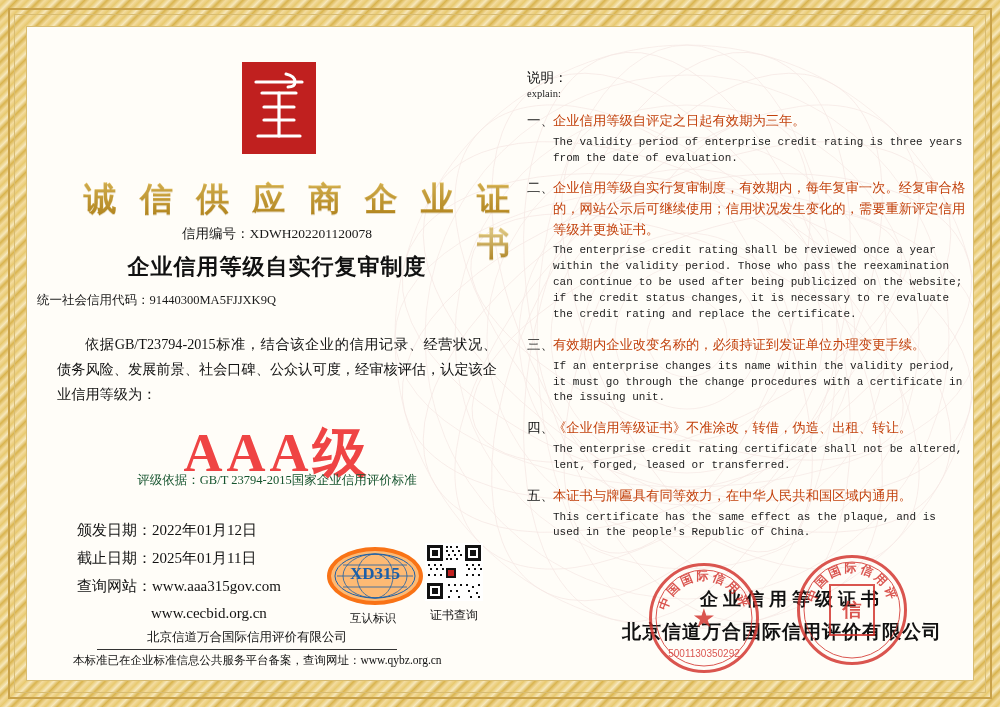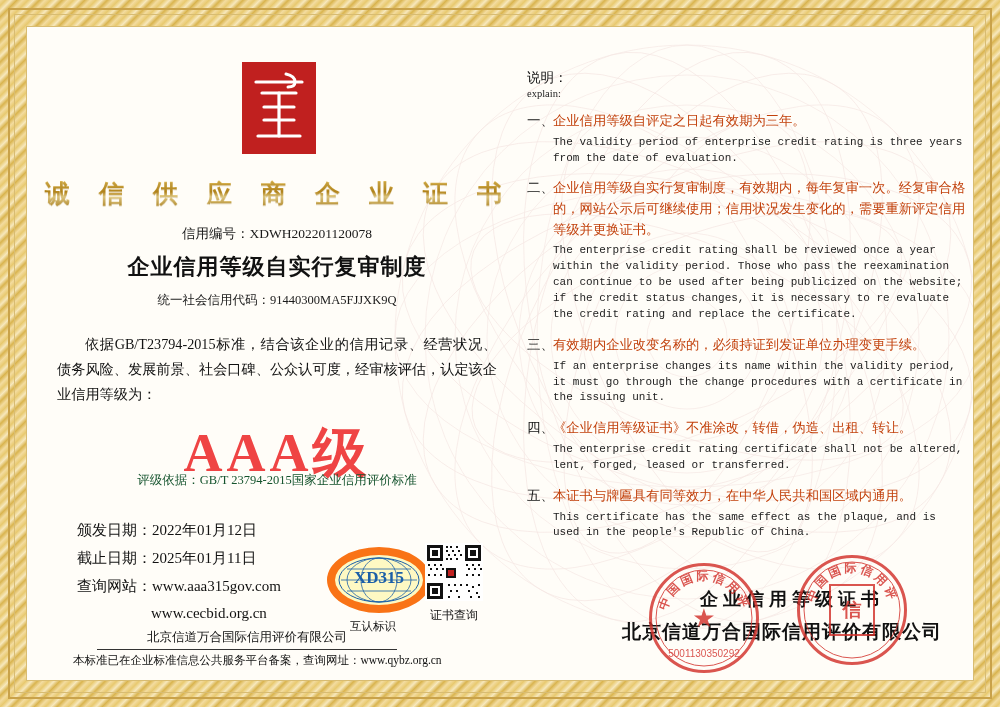--- a/index.html
+++ b/index.html
@@ -39,38 +39,38 @@
   .left{
     position:absolute;left:0;top:0;width:500px;height:645px;
   }
   .logo{
     position:absolute;left:215px;top:35px;width:74px;height:92px;
     background:#c0201f;border-radius:3px;
   }
   .logo svg{display:block;}
   .main-title{
     position:absolute;left:10px;top:150px;width:480px;
-    text-align:center;
-    font-size:25px;font-weight:bold;letter-spacing:7px;
-    font-family:Liberation Mono, monospace;
+    text-align:right;
+    font-size:33px;font-weight:bold;letter-spacing:7px;
+    font-family:Liberation Sans, sans-serif;
     background:linear-gradient(180deg,#e8c86a 0%,#b8891f 45%,#f2e0a2 60%,#a97a15 100%);
     -webkit-background-clip:text;background-clip:text;color:transparent;
     text-shadow:0 1px 0 rgba(150,110,20,.25);
   }
   .cert-no{
     position:absolute;left:10px;top:198px;width:480px;text-align:center;
     font-size:13.5px;color:#1a1a1a;font-family:"Liberation Serif", serif;
   }
   .company{
     position:absolute;left:10px;top:225px;width:480px;text-align:center;
     font-size:22px;font-weight:bold;color:#111;
     font-family:"Liberation Serif", serif;letter-spacing:1px;
   }
   .usci{
-    position:absolute;left:10px;top:265px;width:480px;text-align:center;
+    position:absolute;left:10px;top:265px;width:480px;text-align:left;
     font-size:12.5px;color:#1a1a1a;font-family:"Liberation Serif", serif;
   }
   .para{
     position:absolute;left:30px;top:305px;width:440px;
     font-size:14.2px;line-height:1.75;color:#111;
     font-family:"Liberation Serif", serif;text-indent:28px;text-align:justify;
   }
   .grade{
     position:absolute;left:10px;top:390px;width:480px;text-align:center;
     font-size:54px;font-weight:bold;color:#ef4444;
@@ -84,22 +84,22 @@
     position:absolute;left:50px;top:490px;width:260px;
     font-size:15px;line-height:1.85;color:#111;
     font-family:"Liberation Serif", serif;
   }
   .dates .row span.lbl{display:inline-block;}
   .dates .url2{display:block;padding-left:74px;}
   .mark{
     position:absolute;left:300px;top:520px;width:92px;text-align:center;
   }
   .mark-oval{
-    width:88px;height:50px;border:8px solid #f97316;border-radius:50%;
-    position:relative;background:#fef9c3;overflow:hidden;
+    width:88px;height:50px;border:4px solid #f97316;border-radius:50%;
+    position:relative;background:#fdba74;overflow:hidden;
   }
   .mark-oval .txt{
     position:absolute;left:0;right:0;top:13px;text-align:center;
     font-size:17px;font-weight:bold;color:#1b5fa8;font-family:"Liberation Serif", serif;
   }
   .mark-cap{font-size:11.5px;color:#111;margin-top:6px;font-family:"Liberation Serif", serif;}
   .qr{
     position:absolute;left:398px;top:516px;width:58px;text-align:center;
   }
   .qr-box{width:58px;height:58px;position:relative;background:#fff;}

